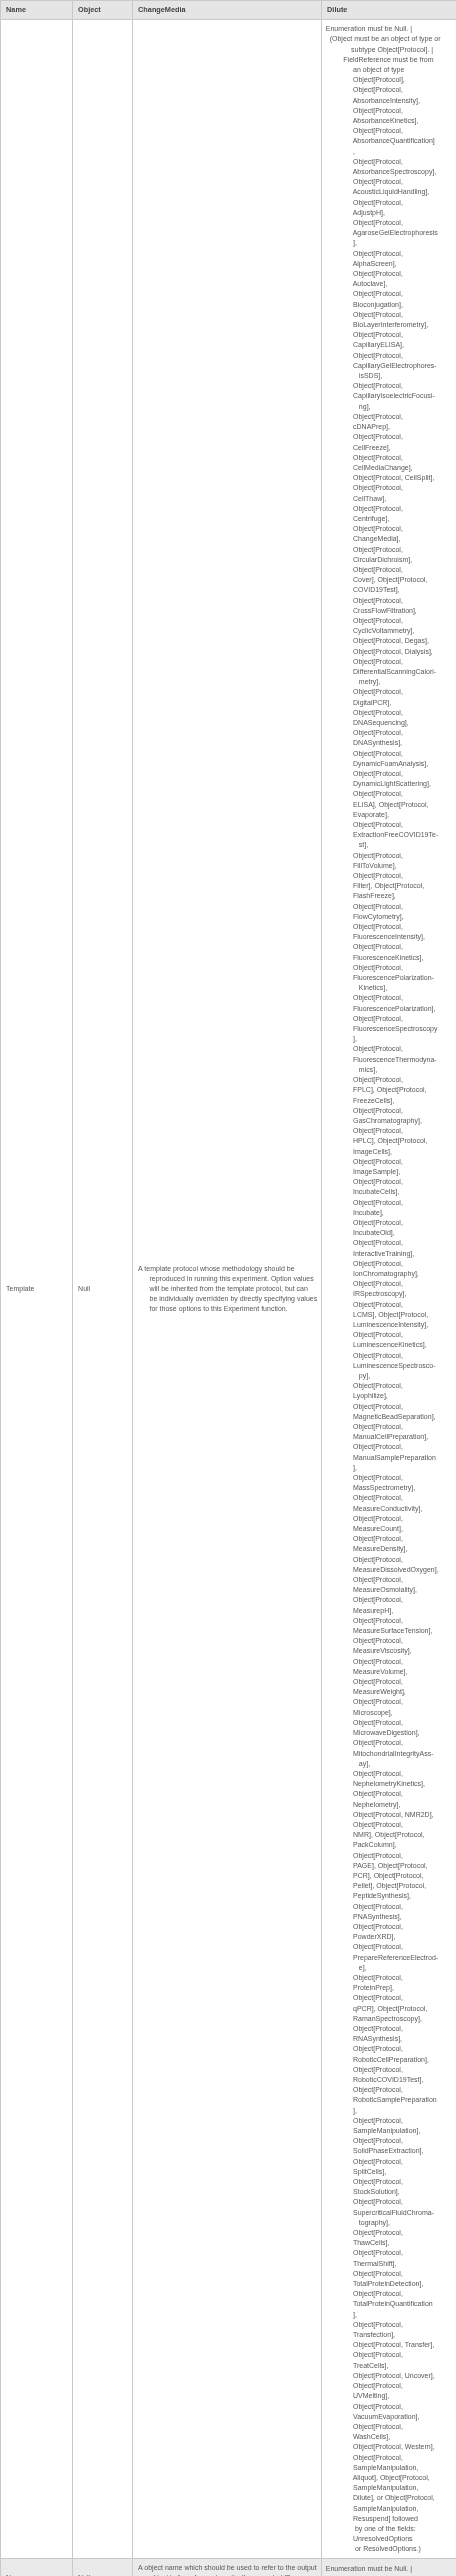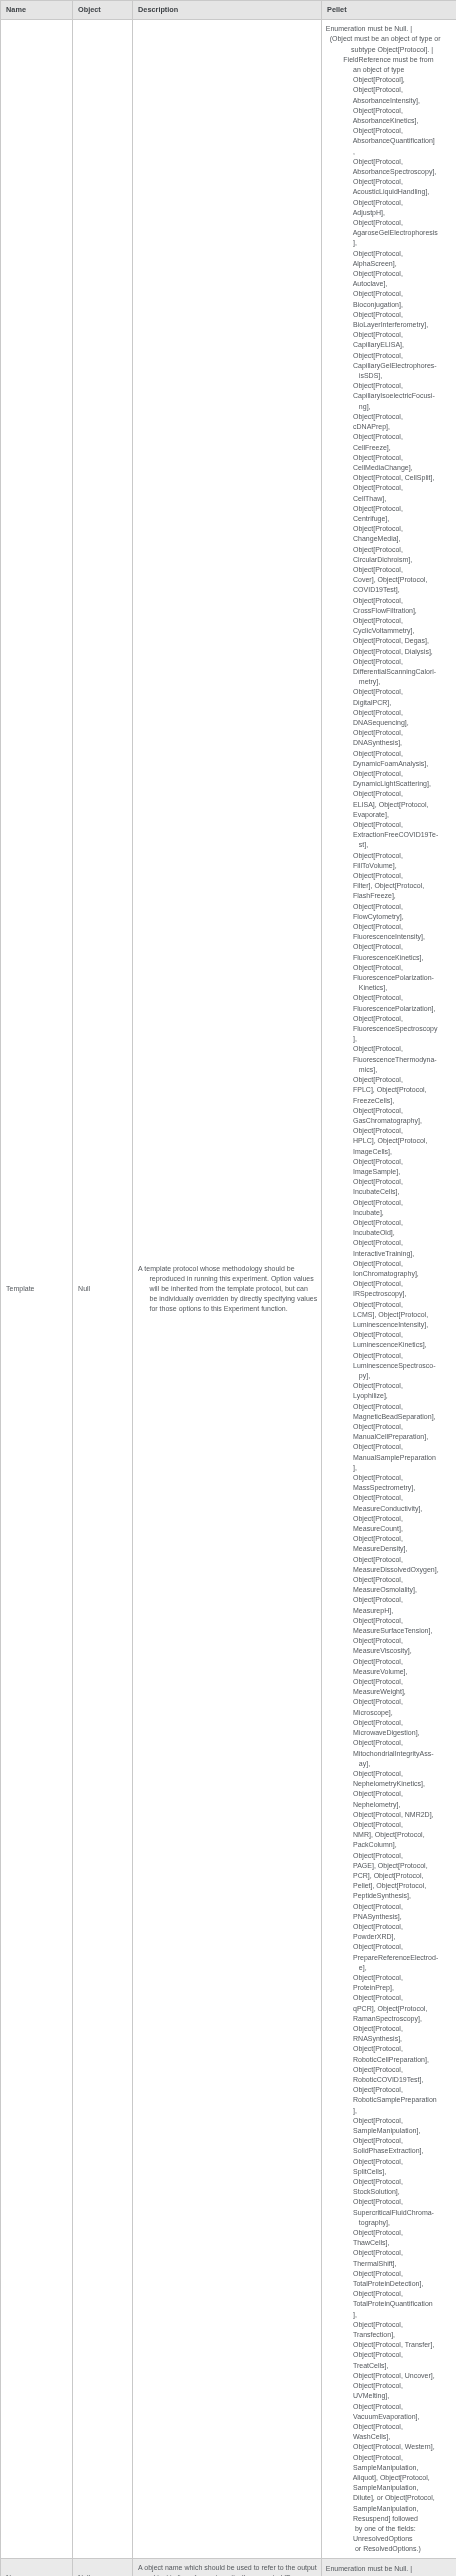--- a/index.html
+++ b/index.html
@@ -27,22 +27,22 @@
   <colgroup>
       <col class="c1">
       <col class="c2">
       <col class="c3">
       <col class="c4">
     </colgroup>
   <thead>
     <tr>
       <th>Name</th>
       <th>Object</th>
-      <th>Description</th>
-      <th>Pellet</th>
+      <th>ChangeMedia</th>
+      <th>Dilute</th>
     </tr>
   </thead>
   <tbody>
     <tr class="row-tall">
       <td class="namecell">Template</td>
       <td>Null</td>
       <td>
         <div class="hang">A template protocol whose methodology should be reproduced in running this experiment. Option values will be inherited from the template protocol, but can be individually overridden by directly specifying values for those options to this Experiment function.</div>
       </td>
       <td class="pat">

